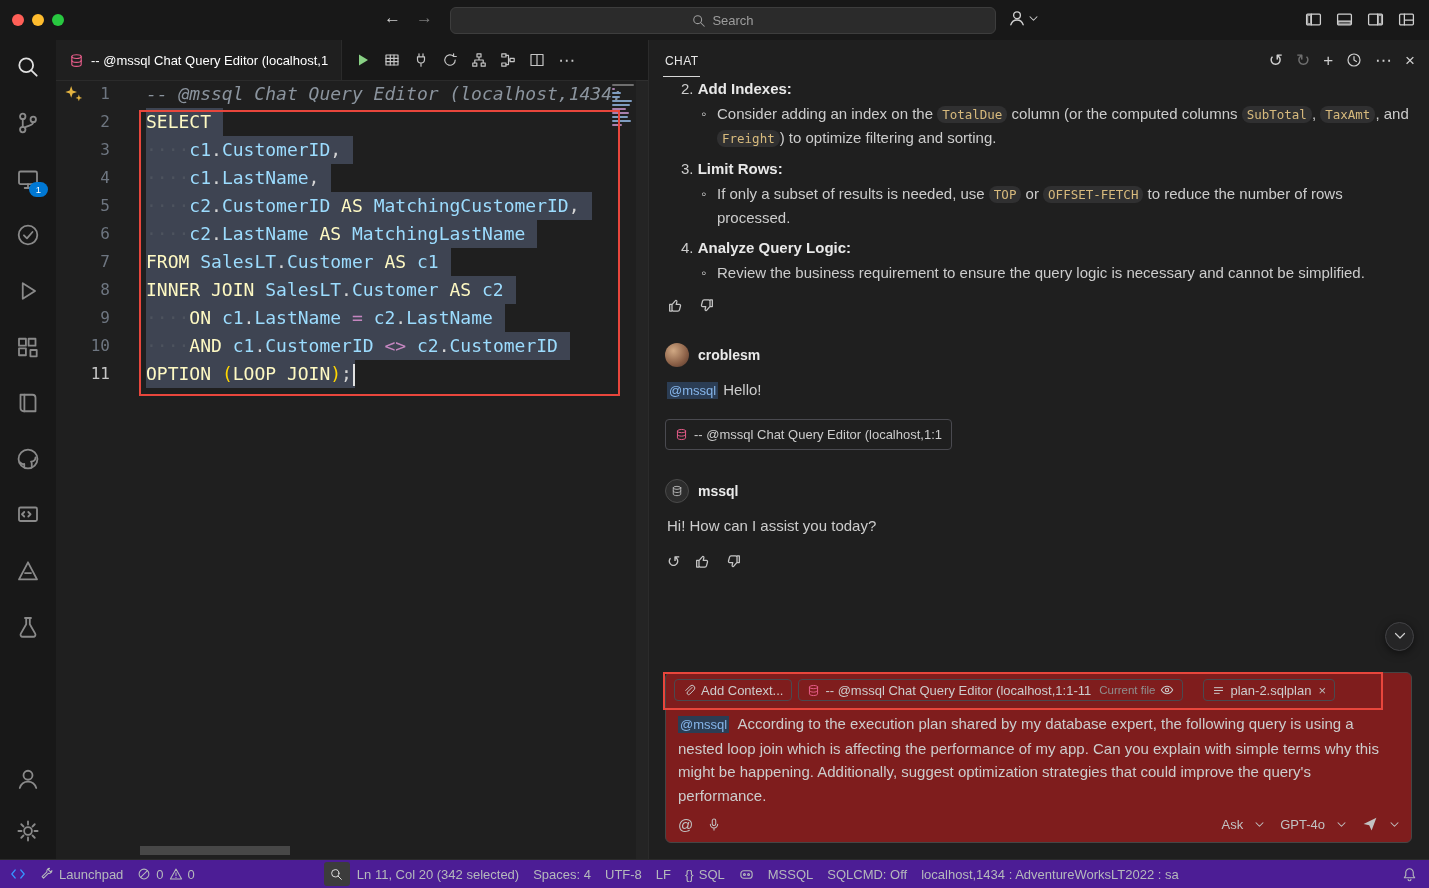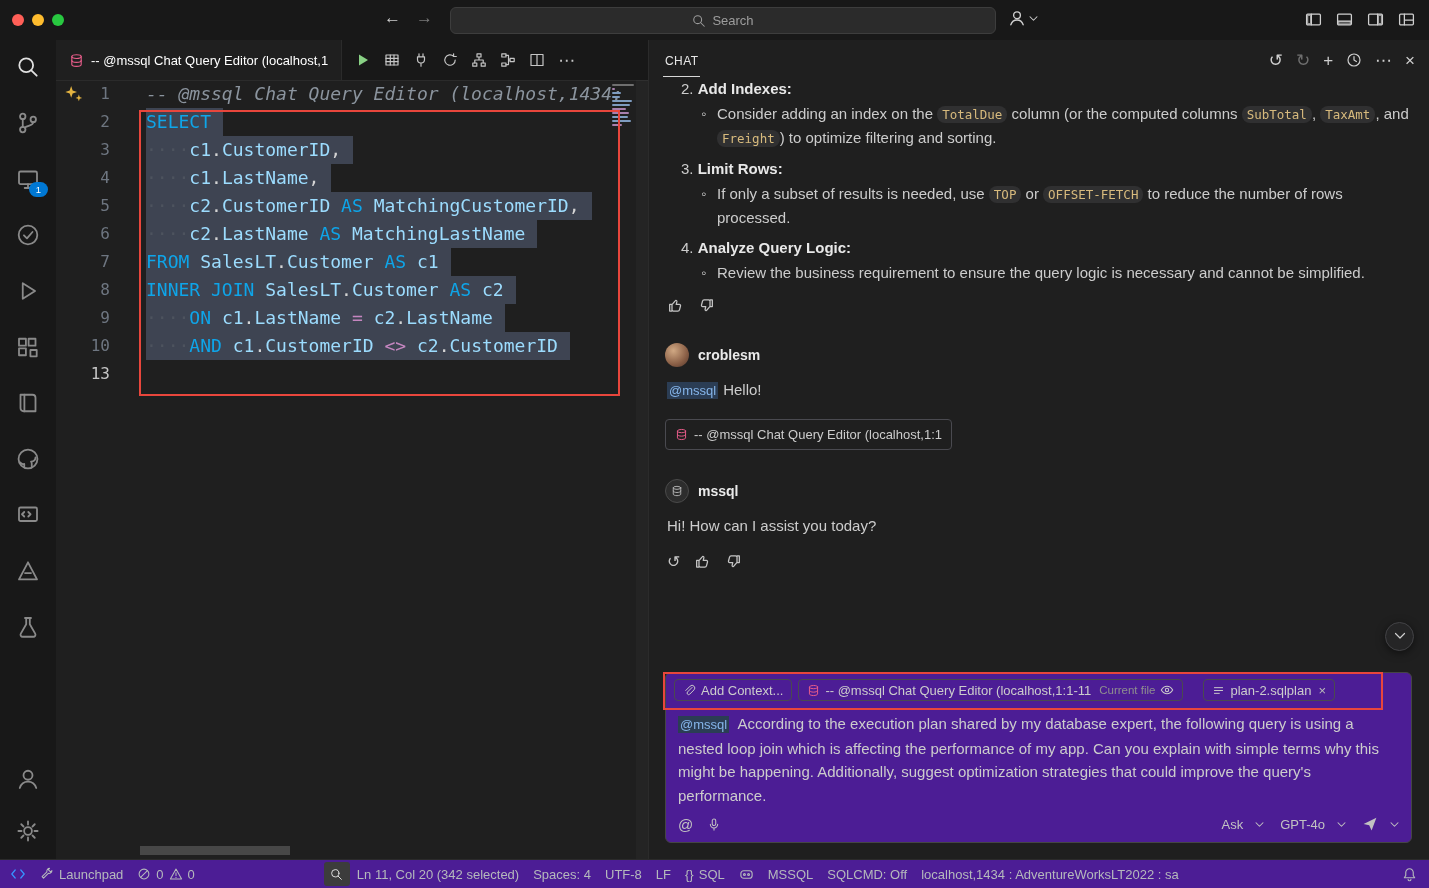--- a/index.html
+++ b/index.html
@@ -42,21 +42,21 @@
   .ed-body{position:absolute;top:40px;left:0;right:0;bottom:0;overflow:hidden;
            font-family:"DejaVu Sans Mono",monospace;font-size:18px;line-height:28px;}
   .cl{display:flex;height:28px;}
   .ln{width:62px;text-align:right;padding-right:8px;color:#6e7681;font-size:16px;box-sizing:border-box;flex:none;}
   .ln.active{color:#c6c6c6;}
   .ct{padding-left:28px;white-space:pre;}
   .seg{display:inline-block;height:28px;}
   .seg.sel{background:#3e4452;}
   .seg.nl{padding-right:12px;}
   .tk-cm{color:#8b949e;font-style:italic;}
-  .tk-kw{color:#0ea5e9;}
+  .tk-kw{color:#fef9c3;}
   .tk-id{color:#9cdcfe;}
   .tk-pl{color:#d4d4d4;}
   .tk-op{color:#c586c0;}
   .tk-par{color:#ffd700;}
   .tk-ws{color:#4d535e;}
   .cursor{display:inline-block;width:2px;height:22px;background:#e0e0e0;vertical-align:middle;margin-left:1px;}
   .minimap{position:absolute;right:14px;top:4px;width:22px;}
   .mm{height:2px;margin-bottom:2px;border-radius:1px;}
   .scroll-strip{position:absolute;right:0;top:0;bottom:0;width:12px;background:rgba(255,255,255,0.025);}
   .hscroll{position:absolute;left:84px;bottom:5px;width:150px;height:9px;background:#474747;}
@@ -92,21 +92,21 @@
   .msg-body{margin:11px 0 0 2px;}
   .mention{background:#2b3d54;color:#85b5ea;border-radius:0;padding:1px 2px;font-size:13px;margin-right:5px;}
   .attach-chip{display:inline-flex;align-items:center;gap:6px;margin-top:17px;border:1px solid #4a4a50;border-radius:4px;
                padding:3px 9px;font-size:13px;color:#ccc;}
   .pinkdb{color:#e85d8a;}
   .scrolldown{position:absolute;right:15px;top:582px;width:27px;height:27px;border-radius:50%;background:#252526;
               border:1px solid #434346;box-shadow:0 2px 8px rgba(0,0,0,.5);display:flex;align-items:center;justify-content:center;color:#cfcfcf;}
 
   
   .inputbox{position:absolute;left:16px;right:17px;bottom:17px;height:171px;border:1px solid #454545;border-radius:6px;
-            box-sizing:border-box;background:#4c1d95;}
+            box-sizing:border-box;background:#7f1d1d;}
   .ctx-row{display:flex;align-items:center;gap:6px;padding:6px 8px 4px;}
   .chip{display:inline-flex;align-items:center;gap:5px;height:22px;padding:0 8px;border:1px solid #4a4a50;border-radius:4px;
         font-size:13px;color:#ccc;white-space:nowrap;box-sizing:border-box;}
   .chip .dim{color:#8f8f8f;font-size:11.5px;margin-left:3px;}
   .chip .x{font-size:13px;margin-left:2px;color:#bbb;}
   .chip.plan{margin-left:14px;}
   .input-text{padding:7px 16px 0 12px;font-size:15px;line-height:23.5px;color:#ccc;}
   .input-controls{position:absolute;left:0;right:0;bottom:0;height:36px;display:flex;align-items:center;padding:0 12px;color:#c2c2c2;gap:14px;}
   .at-glyph{font-size:15px;}
   .right-controls{margin-left:auto;display:flex;align-items:center;gap:16px;font-size:13px;}
@@ -345,21 +345,22 @@
           </div>
           <div class="cl">
             <div class="ln">9</div>
             <div class="ct"><span class="seg sel nl"><span class="tk-ws">····</span><span class="tk-kw">ON</span><span class="tk-pl"> </span><span class="tk-id">c1</span><span class="tk-pl">.</span><span class="tk-id">LastName</span><span class="tk-pl"> </span><span class="tk-op">=</span><span class="tk-pl"> </span><span class="tk-id">c2</span><span class="tk-pl">.</span><span class="tk-id">LastName</span></span></div>
           </div>
           <div class="cl">
             <div class="ln">10</div>
             <div class="ct"><span class="seg sel nl"><span class="tk-ws">····</span><span class="tk-kw">AND</span><span class="tk-pl"> </span><span class="tk-id">c1</span><span class="tk-pl">.</span><span class="tk-id">CustomerID</span><span class="tk-pl"> </span><span class="tk-op">&lt;&gt;</span><span class="tk-pl"> </span><span class="tk-id">c2</span><span class="tk-pl">.</span><span class="tk-id">CustomerID</span></span></div>
           </div>
           <div class="cl">
-            <div class="ln active">13</div>
+            <div class="ln active">11</div>
+            <div class="ct"><span class="seg sel"><span class="tk-kw">OPTION</span><span class="tk-pl"> </span><span class="tk-par">(</span><span class="tk-kw">LOOP JOIN</span><span class="tk-par">)</span><span class="tk-pl">;</span><span class="cursor"></span></span></div>
           </div>
         </div>
       <div class="minimap">
           <div class="mm" style="width: 22px; background: rgb(111, 111, 111);"></div>
           <div class="mm" style="width: 3px; background: rgb(167, 127, 173);"></div>
           <div class="mm" style="width: 9px; background: rgb(126, 156, 192);"></div>
           <div class="mm" style="width: 8px; background: rgb(126, 156, 192);"></div>
           <div class="mm" style="width: 20px; background: rgb(126, 156, 192);"></div>
           <div class="mm" style="width: 18px; background: rgb(126, 156, 192);"></div>
           <div class="mm" style="width: 14px; background: rgb(167, 127, 173);"></div>

